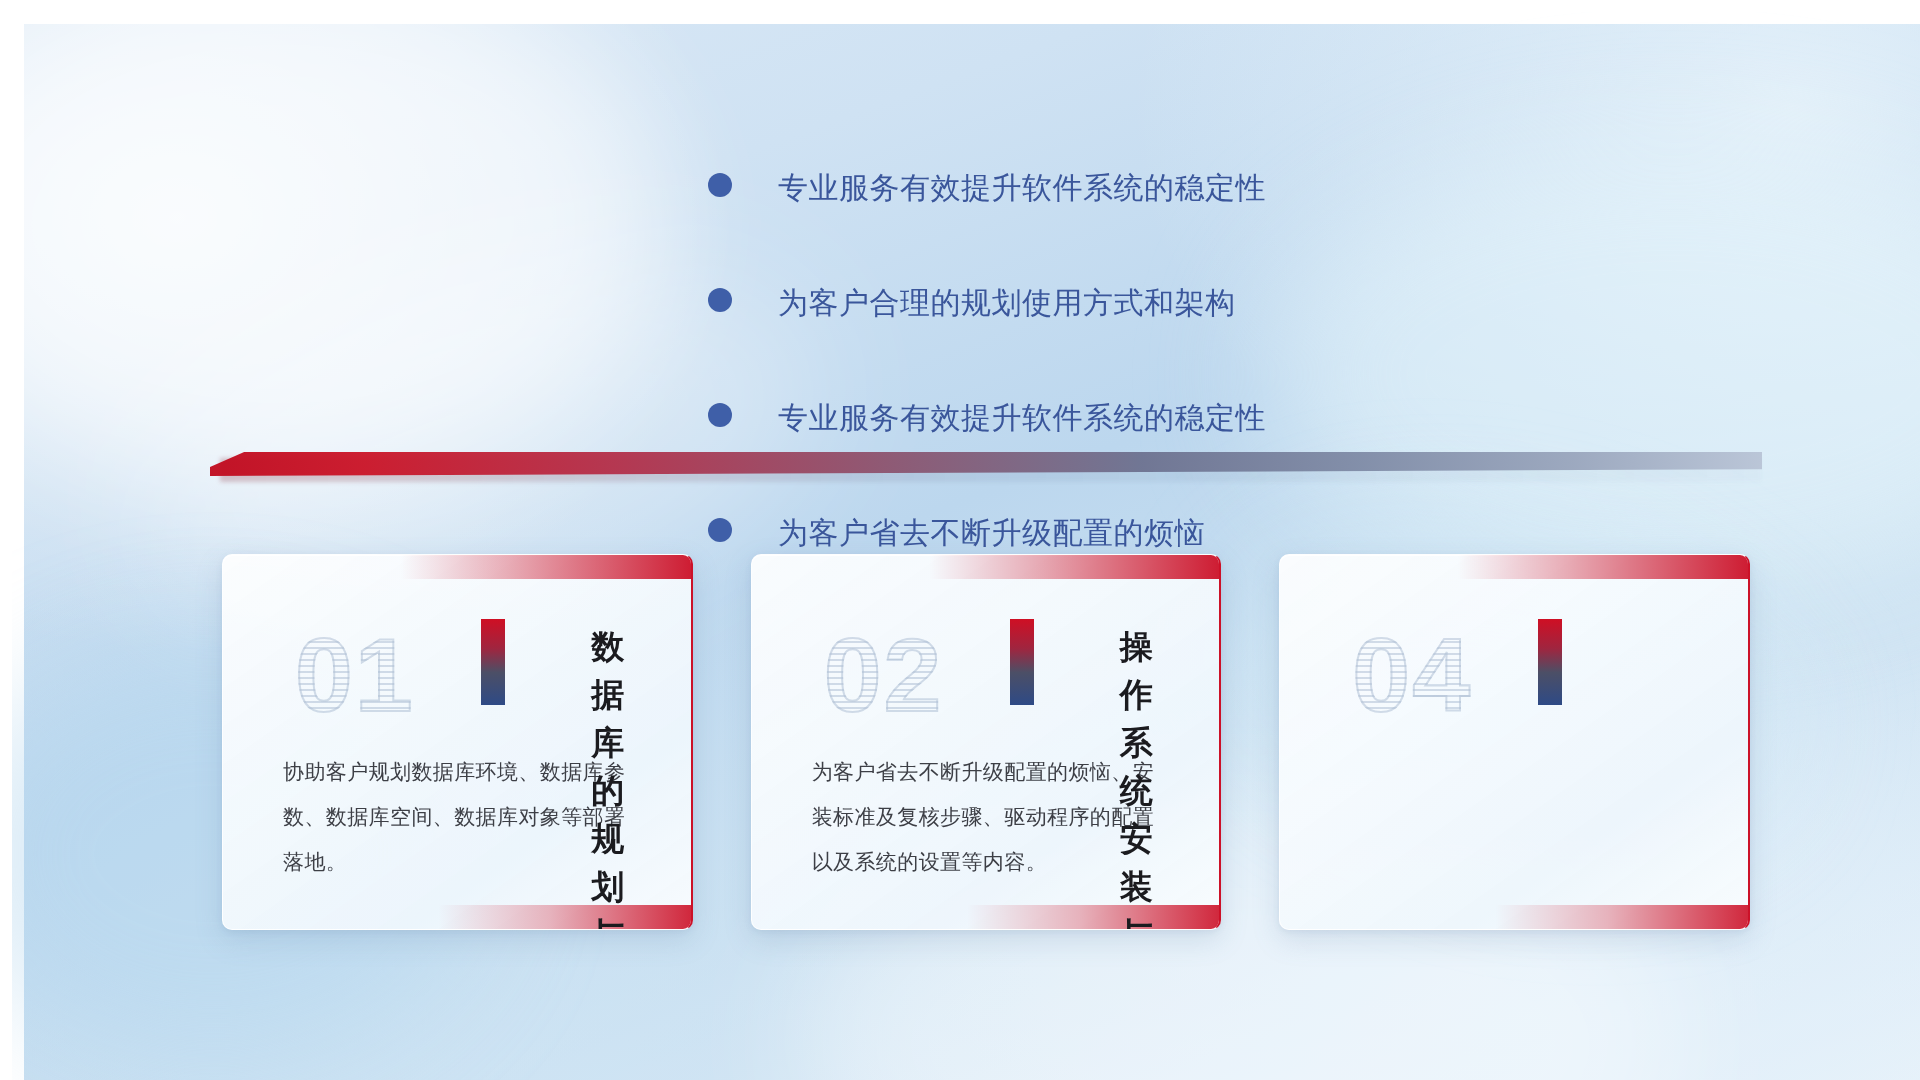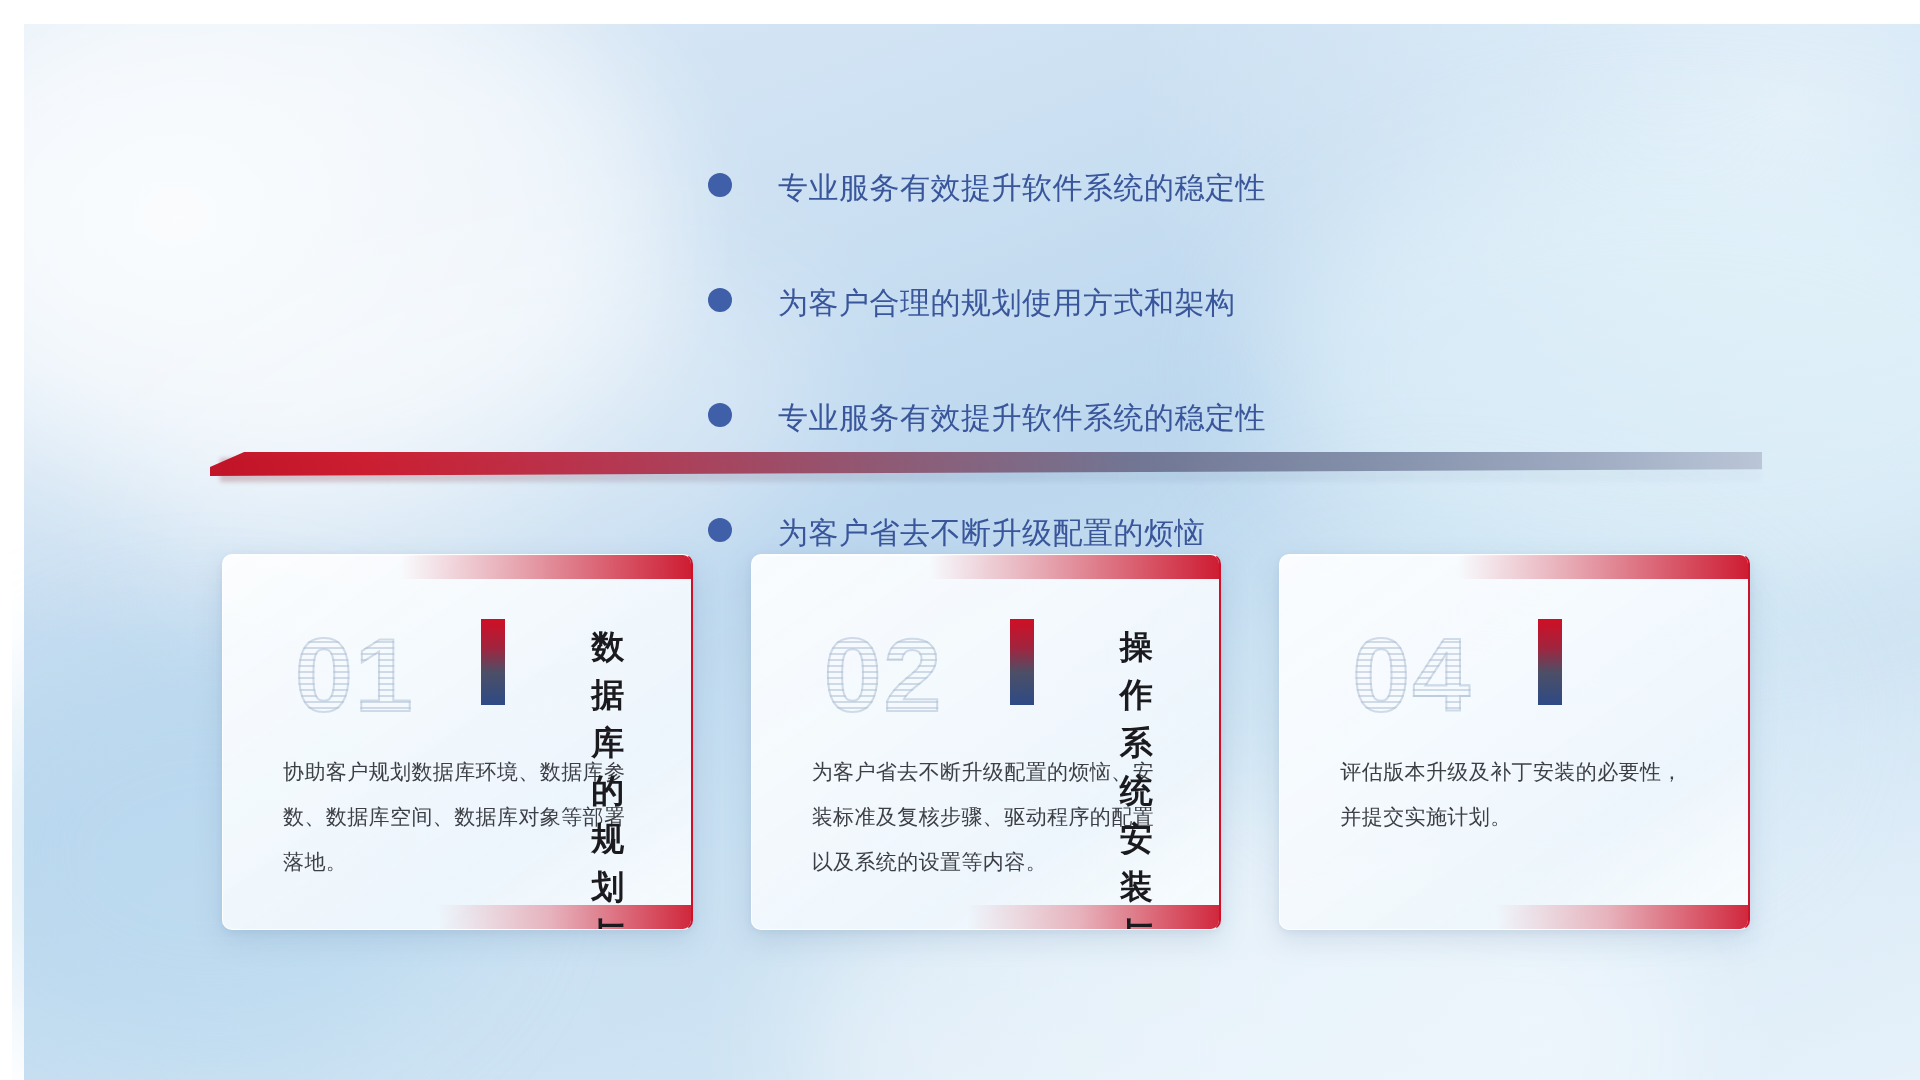--- a/index.html
+++ b/index.html
@@ -244,18 +244,17 @@
       <div class="card-body">为客户省去不断升级配置的烦恼、安装标准及复核步骤、驱动程序的配置以及系统的设置等内容。</div>
     </div>
 
     <div class="card">
       <div class="card-accent-top"></div>
       <div class="card-accent-bottom"></div>
       <div class="card-header">
         <div class="card-number">04</div>
         <div class="card-rule"></div>
       </div>
-      <div class="card-body">评估版本升级及补丁安装的必要性，并提交实施计划。</div>
     </div>
 
   </div>
 
 </div>
 
 </body></html>

